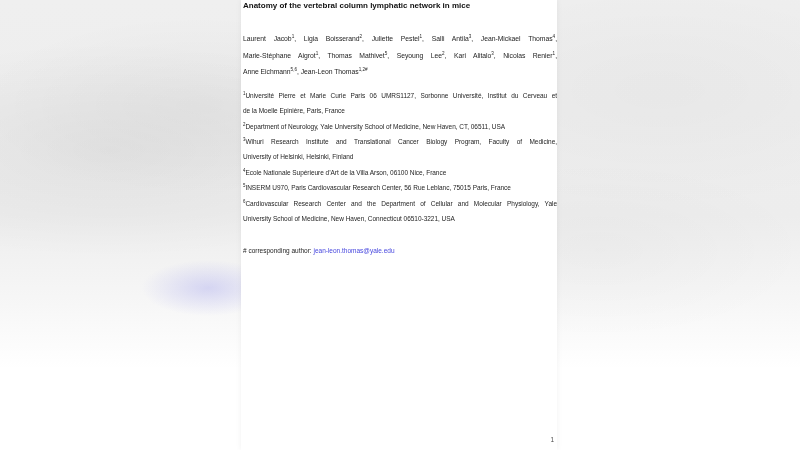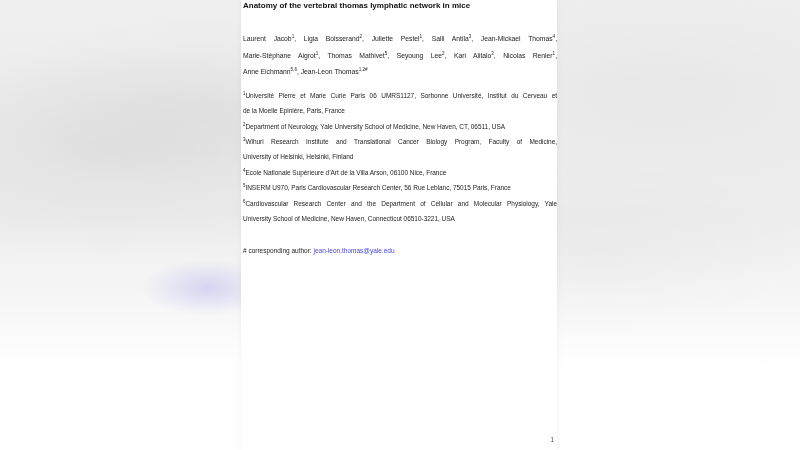--- a/index.html
+++ b/index.html
@@ -60,21 +60,21 @@
   .tline.fill{text-align:justify;text-align-last:justify;}
 
   sup{font-size:0.68em;vertical-align:super;line-height:0;}
 </style>
 </head>
 <body>
 
 <div class="screen">
   <div class="page">
 
-    <div class="title">Anatomy of the vertebral thomas lymphatic network in mice</div>
+    <div class="title">Anatomy of the vertebral column lymphatic network in mice</div>
 
     <div class="authors">
         <div class="tline fill">Laurent Jacob<sup>1</sup>, Ligia Boisserand<sup>2</sup>, Juliette Pestel<sup>1</sup>, Salli Antila<sup>3</sup>, Jean-Mickael Thomas<sup>4</sup>,</div>
         <div class="tline fill">Marie-Stéphane Aigrot<sup>1</sup>, Thomas Mathivet<sup>5</sup>, Seyoung Lee<sup>2</sup>, Kari Alitalo<sup>3</sup>, Nicolas Renier<sup>1</sup>,</div>
         <div class="tline">Anne Eichmann<sup>5,6</sup>, Jean-Leon Thomas<sup>1,2#</sup></div>
       </div>
 
     <div class="affils">
         <div class="para">
           <div class="tline fill"><sup>1</sup>Université Pierre et Marie Curie Paris 06 UMRS1127, Sorbonne Université, Institut du Cerveau et</div>

